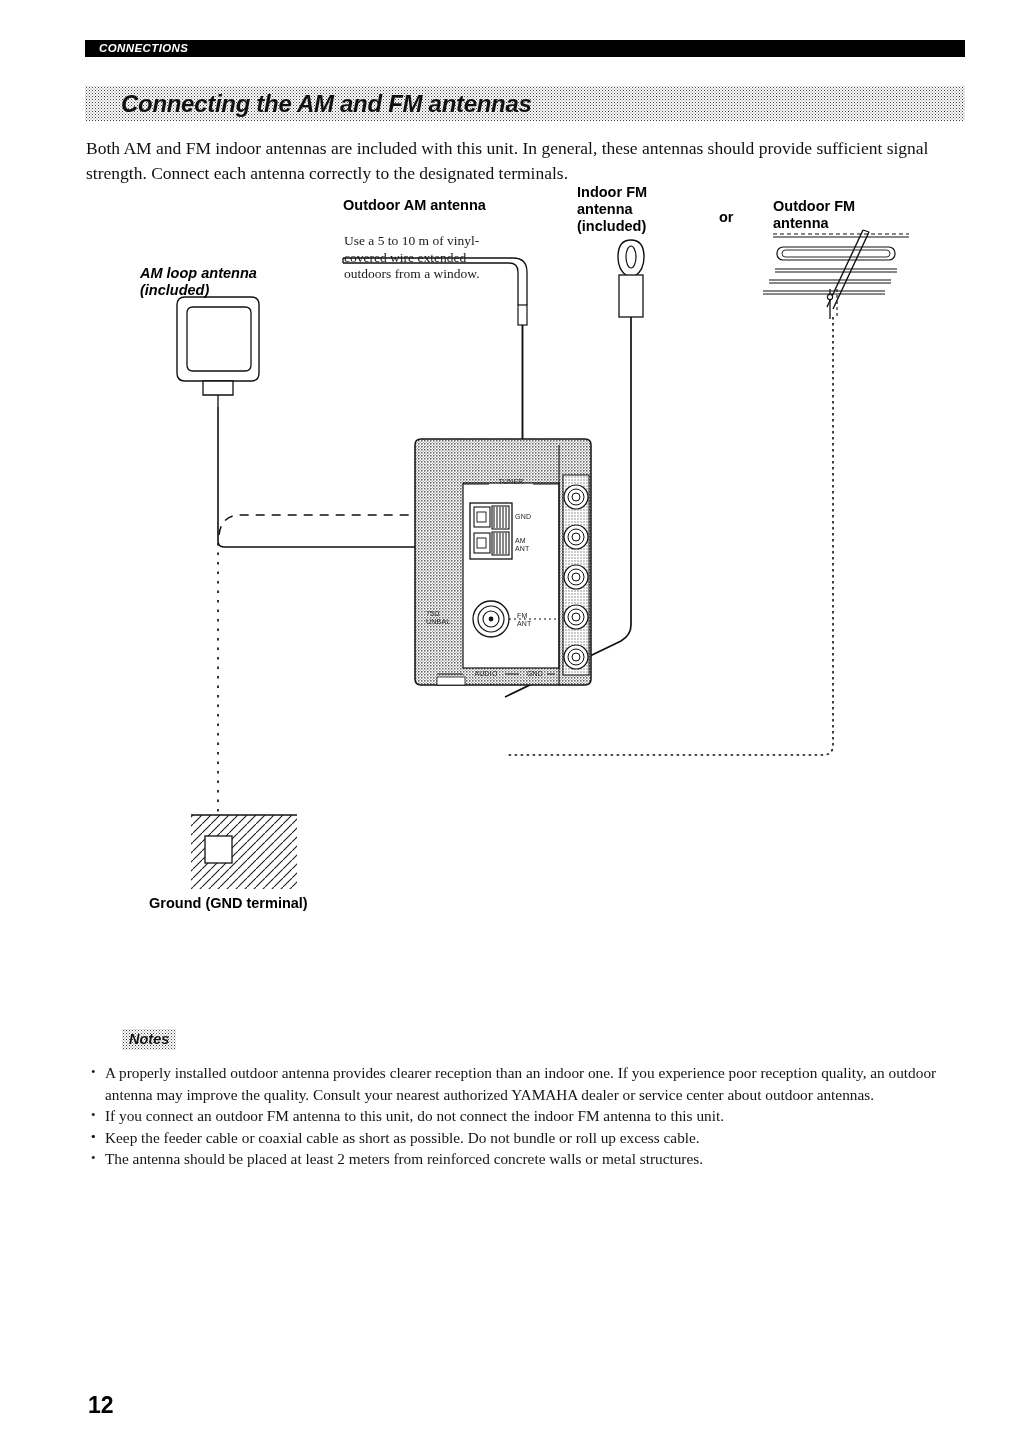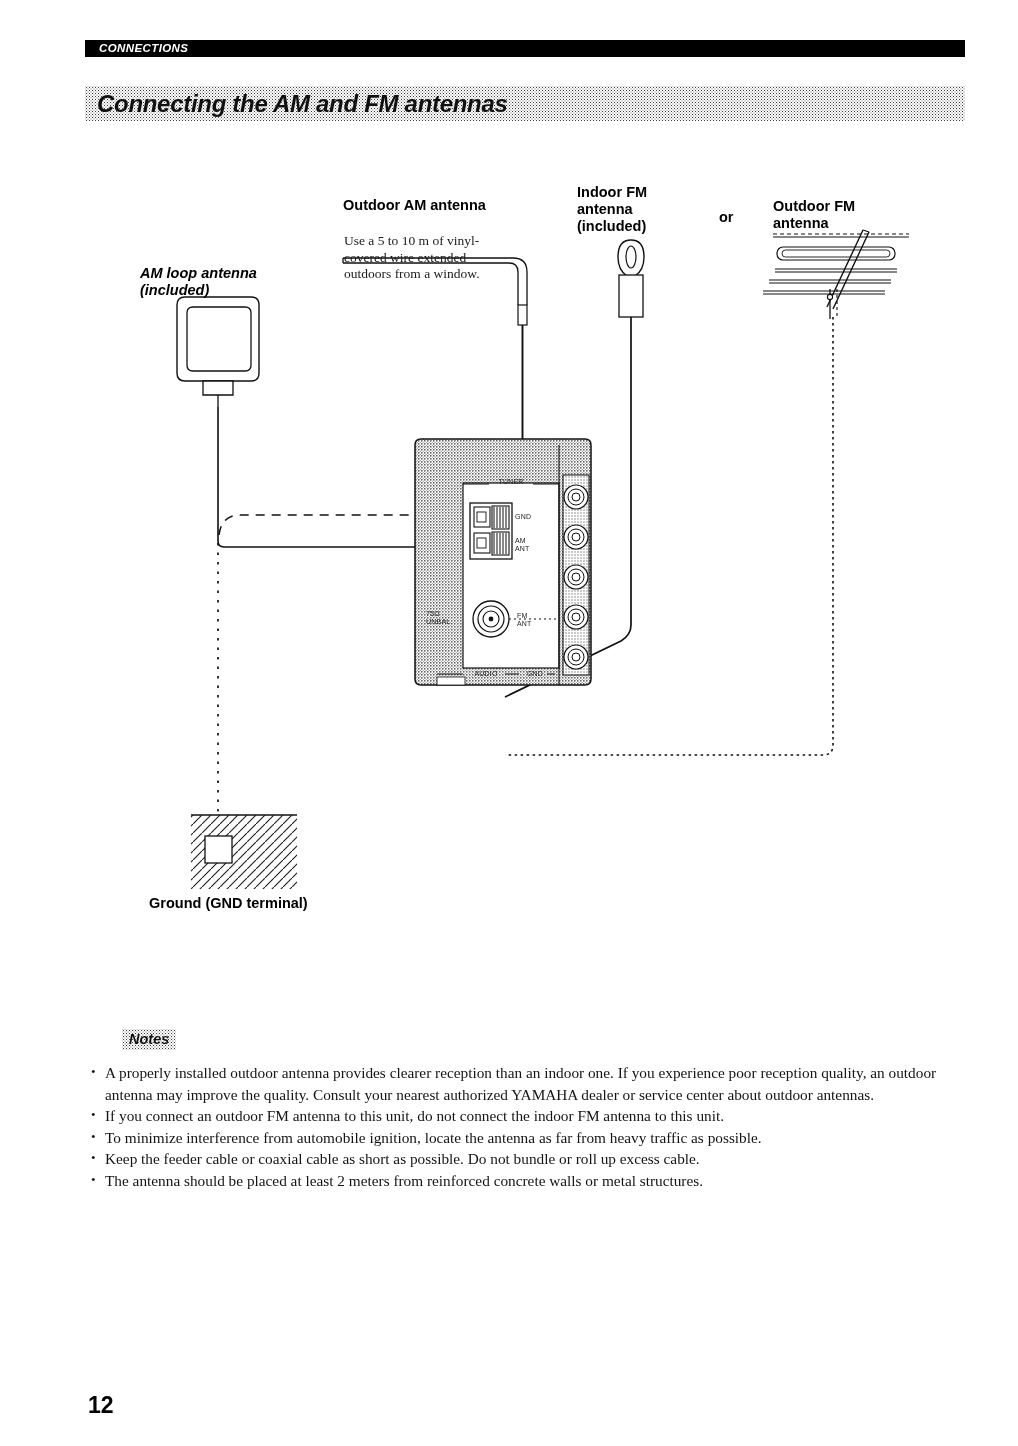--- a/index.html
+++ b/index.html
@@ -65,20 +65,21 @@
     left: 97px;
     top: 88px;
     font-family: "Liberation Sans", sans-serif;
     font-style: italic;
     font-weight: bold;
     font-size: 24px;
     letter-spacing: -0.3px;
     color: #101010;
     line-height: 31px;
     text-shadow: 0 0 1px #ffffff;
+    padding-left: 24px;
   }
 
   
   .intro {
     position: absolute;
     left: 86px;
     top: 136px;
     width: 890px;
     font-size: 17.5px;
     line-height: 25px;
@@ -185,20 +186,21 @@
 <body>
 
 <div class="page">
 
   <div class="header-bar"></div>
   <div class="header-label">CONNECTIONS</div>
 
   <div class="banner"></div>
   <div class="banner-title">Connecting the AM and FM antennas</div>
 
+  <div class="intro">Both AM and FM indoor antennas are included with this unit. In general, these antennas should provide sufficient signal strength. Connect each antenna correctly to the designated terminals.</div>
 
   <div class="figure">
 
     <svg class="fig-svg" width="880" height="810" viewBox="0 0 880 810">
       <defs>
         <pattern id="halftone" width="3" height="3" patternUnits="userSpaceOnUse">
           <rect width="3" height="3" fill="#ffffff"></rect>
           <circle cx="0.8" cy="0.8" r="0.85" fill="#565656"></circle>
           <circle cx="2.3" cy="2.3" r="0.6" fill="#8a8a8a"></circle>
         </pattern>
@@ -396,21 +398,20 @@
     <div class="note-item">
       <span class="bullet">•</span>
       <span>A properly installed outdoor antenna provides clearer reception than an indoor one. If you experience poor reception quality, an outdoor antenna may improve the quality. Consult your nearest authorized YAMAHA dealer or service center about outdoor antennas.</span>
     </div>
     <div class="note-item">
       <span class="bullet">•</span>
       <span>If you connect an outdoor FM antenna to this unit, do not connect the indoor FM antenna to this unit.</span>
     </div>
     <div class="note-item">
       <span class="bullet">•</span>
-      <span>To minimize interference from automobile ignition, locate the antenna as far from heavy traffic as possible.</span>
     </div>
     <div class="note-item">
       <span class="bullet">•</span>
       <span>Keep the feeder cable or coaxial cable as short as possible. Do not bundle or roll up excess cable.</span>
     </div>
     <div class="note-item">
       <span class="bullet">•</span>
       <span>The antenna should be placed at least 2 meters from reinforced concrete walls or metal structures.</span>
     </div>
   </div>

